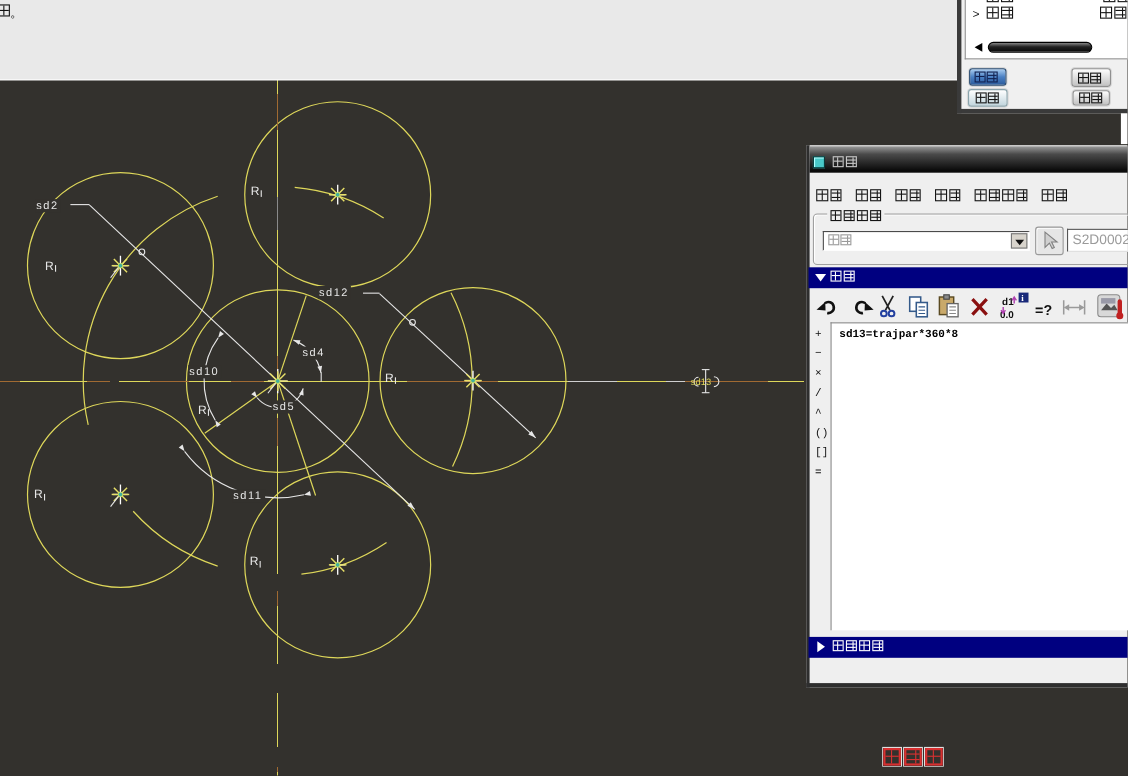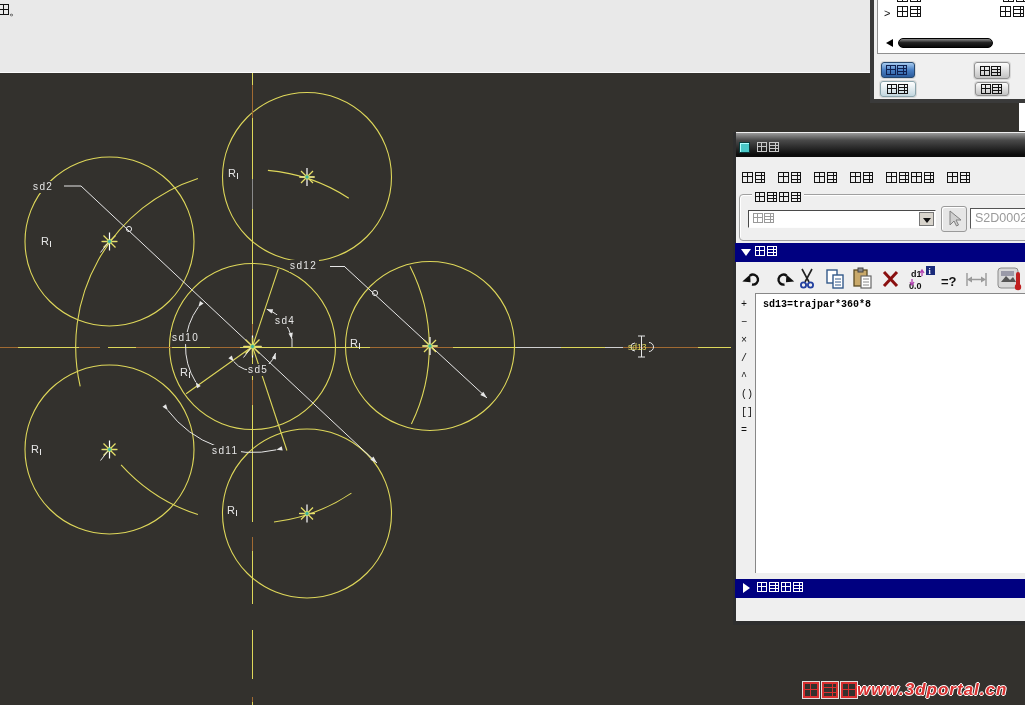--- a/index.html
+++ b/index.html
@@ -316,14 +316,13 @@
       </span>
   </div>
 </div>
 
 <div class="abs" style="left:803px;top:680px;display:flex;align-items:center">
   <span class="cjk wm" style="--s:16px;--c:#d83030;gap:3px">
       <i class="g1"></i>
       <i class="g2"></i>
       <i class="g1"></i>
     </span>
-    <span style="font:bold italic 17px 'Liberation Sans',sans-serif;color:#d83030;letter-spacing:1px;text-shadow:-1px 0 0 #fff,1px 0 0 #fff,0 -1px 0 #fff,0 1px 0 #fff">www.3dportal.cn</span>
 </div>
 
 </body></html>

